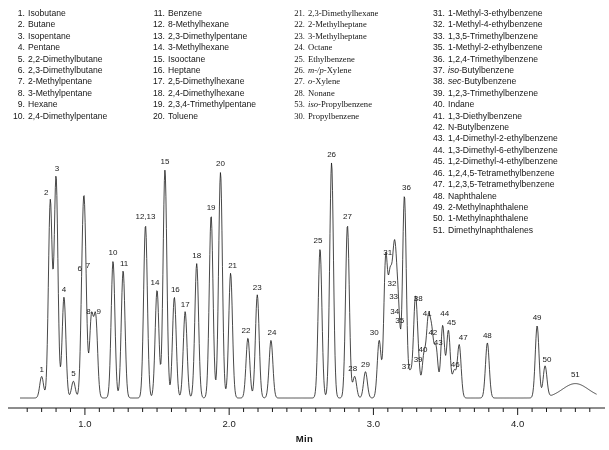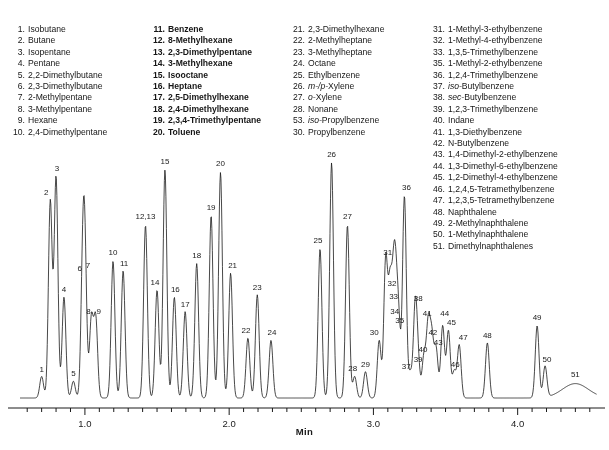--- a/index.html
+++ b/index.html
@@ -17,25 +17,25 @@
   }
   #legend {
     position: absolute;
     left: 0;
     top: 0;
     width: 609px;
     height: 160px;
   }
   .legend-col {
     position: absolute;
-    top: 24px;
+    top: 8px;
   }
   .legend-col.c0 { left: 8px;   width: 140px; }
-  .legend-col.c1 { left: 148px; width: 140px; font-weight: bold; }
-  .legend-col.c2 { left: 288px; width: 140px; }
+  .legend-col.c1 { left: 148px; width: 140px; }
+  .legend-col.c2 { left: 288px; width: 140px; font-family: Liberation Serif, serif; }
   .legend-col.c3 { left: 428px; width: 178px; }
   .legend-item {
     font-size: 8.6px;
     line-height: 11.4px;
     white-space: nowrap;
     color: #161616;
   }
   .legend-item .num {
     display: inline-block;
     width: 17px;
@@ -52,21 +52,21 @@
     height: 300px;
   }
   #chart-svg {
     position: absolute;
     left: 0;
     top: 0;
   }
   #axis-label {
     position: absolute;
     left: 0;
-    top: 276px;
+    top: 283px;
     width: 609px;
     text-align: center;
     font-size: 9.5px;
     font-weight: bold;
     letter-spacing: 0.3px;
   }
   .tick-label {
     font-size: 9.5px;
   }
   .peak-label {

